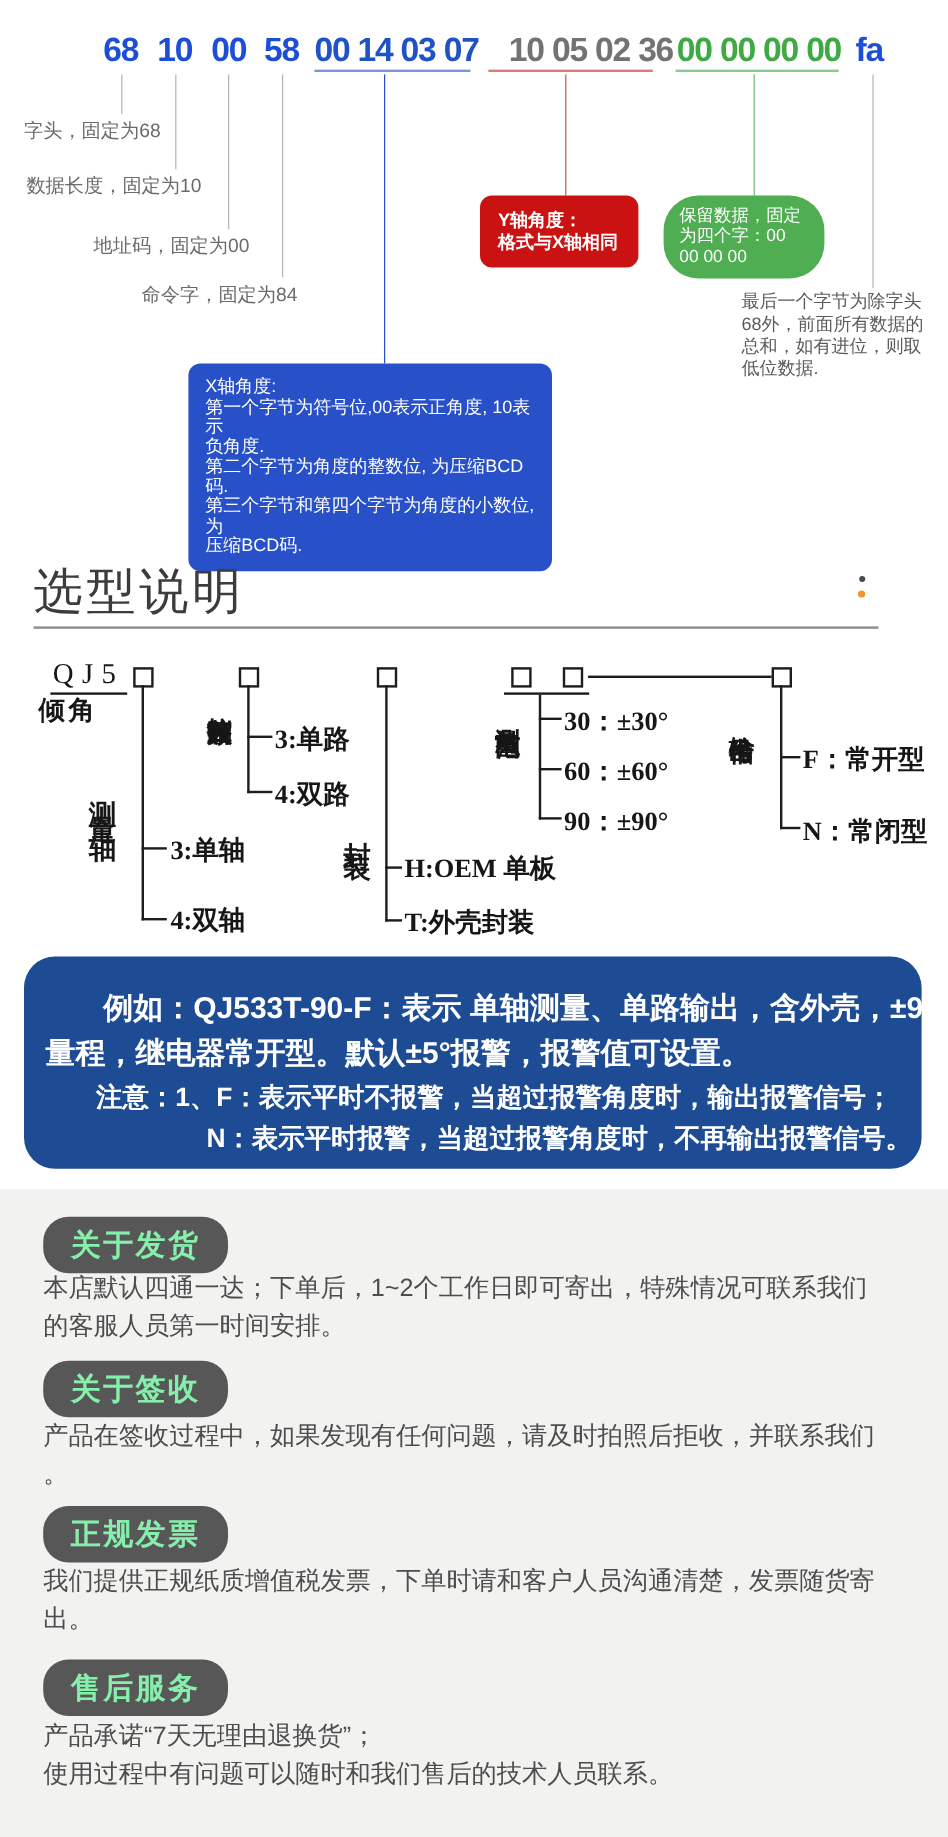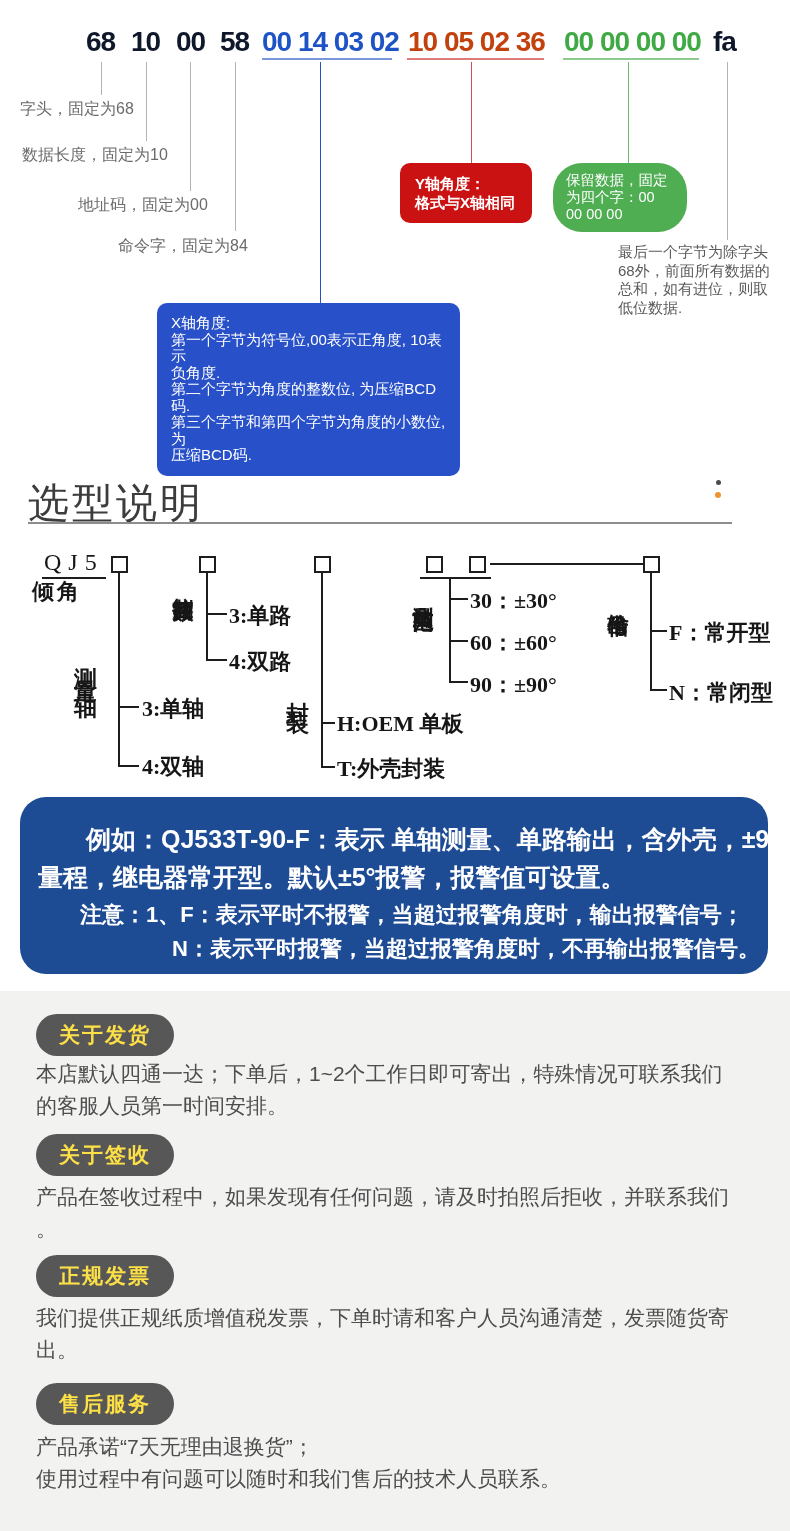--- a/index.html
+++ b/index.html
@@ -1,24 +1,24 @@
 <!DOCTYPE html>
 <html><head>
 <meta charset="utf-8">
 <style>
   html,body{margin:0;padding:0;background:#ffffff;}
   body{font-family:"Liberation Sans","DejaVu Sans",sans-serif;}
   #page{position:relative;width:790px;height:1531px;background:#ffffff;overflow:hidden;margin:0 auto;}
   .abs{position:absolute;}
 
   
-  .hexbyte{font-size:28px;font-weight:bold;color:#0f172a;letter-spacing:-1px;white-space:nowrap;}
+  .hexbyte{font-size:28px;font-weight:bold;color:#1d4ed8;letter-spacing:-1px;white-space:nowrap;}
   .hexgroup{font-size:28px;font-weight:bold;letter-spacing:-1px;white-space:nowrap;}
   .hex-x{color:#1e53c5;}
-  .hex-y{color:#c2410c;}
+  .hex-y{color:#737373;margin-left:16px;}
   .hex-r{color:#3fa944;}
   .underl{height:2px;}
   .conn{width:1px;background:#b3b3b3;}
   .pk-label{font-size:16px;color:#6b6b6b;white-space:nowrap;}
   .note-box{border-radius:10px;color:#ffffff;}
   .bluebox{background:#2850c8;width:275px;padding:12px 14px;font-size:15px;line-height:16.5px;}
   .redbox{background:#cb1212;width:102px;padding:11px 15px;font-size:15px;line-height:19px;font-weight:bold;}
   .greenbox{background:#4fad52;width:108px;padding:9px 13px;font-size:14.5px;line-height:17px;}
   .chknote{width:176px;font-size:15px;line-height:18.5px;color:#5a5a5a;}
 
@@ -29,36 +29,36 @@
   .serif{font-family:"Liberation Serif","DejaVu Serif",serif;color:#161616;}
   .sq{width:13px;height:13px;border:2px solid #1d1d1d;background:#fff;}
   .tline{background:#1d1d1d;}
   .vlabel{writing-mode:vertical-rl;text-orientation:upright;font-weight:bold;white-space:nowrap;}
   .opt{font-size:22px;font-weight:bold;white-space:nowrap;}
   .exbox{background:#1d4b94;border-radius:26px;color:#fff;}
   .exline{position:absolute;font-weight:bold;white-space:nowrap;}
 
   
   .svc{background:#f2f2f1;}
-  .badge{display:inline-block;background:#575757;color:#fde047;font-size:21px;font-weight:bold;
+  .badge{display:inline-block;background:#575757;color:#86efac;font-size:25px;font-weight:bold;
          letter-spacing:2px;padding:7px 23px;border-radius:21px;white-space:nowrap;}
   .svc-text{font-size:21px;color:#4d4d4d;line-height:32px;white-space:nowrap;}
 </style>
 </head>
 <body>
 
 <div id="page">
 
   <div class="abs" style="left:0;top:0;width:790px;height:445px;">
 
     <span class="abs hexbyte" style="left:86px;top:26px;">68</span>
     <span class="abs hexbyte" style="left:131px;top:26px;">10</span>
     <span class="abs hexbyte" style="left:176px;top:26px;">00</span>
     <span class="abs hexbyte" style="left:220px;top:26px;">58</span>
-    <span class="abs hexgroup hex-x" style="left:262px;top:26px;">00 14 03 02</span>
+    <span class="abs hexgroup hex-x" style="left:262px;top:26px;">00 14 03 07</span>
     <span class="abs hexgroup hex-y" style="left:408px;top:26px;">10 05 02 36</span>
     <span class="abs hexgroup hex-r" style="left:564px;top:26px;">00 00 00 00</span>
     <span class="abs hexbyte" style="left:713px;top:26px;">fa</span>
 
     <div class="abs underl" style="left:262px;top:58px;width:130px;background:#7b97d9;"></div>
     <div class="abs underl" style="left:407px;top:58px;width:137px;background:#dd7a7a;"></div>
     <div class="abs underl" style="left:563px;top:58px;width:136px;background:#8ecb8e;"></div>
 
     <div class="abs conn" style="left:101px;top:62px;height:33px;"></div>
     <div class="abs conn" style="left:146px;top:62px;height:79px;"></div>
@@ -75,21 +75,21 @@
     <div class="abs pk-label" style="left:118px;top:236px;">命令字，固定为84</div>
 
     <div class="abs note-box bluebox" style="left:157px;top:303px;">X轴角度:<br>第一个字节为符号位,00表示正角度, 10表示<br>负角度.<br>第二个字节为角度的整数位, 为压缩BCD码.<br>第三个字节和第四个字节为角度的小数位,为<br>压缩BCD码.</div>
     <div class="abs note-box redbox" style="left:400px;top:163px;">Y轴角度：<br>格式与X轴相同</div>
     <div class="abs note-box greenbox" style="left:553px;top:163px;border-radius:29px;">保留数据，固定<br>为四个字：00<br>00 00 00</div>
     <div class="abs chknote" style="left:618px;top:243px;">最后一个字节为除字头<br>68外，前面所有数据的<br>总和，如有进位，则取<br>低位数据.</div>
   </div>
 
   <div class="abs" style="left:0;top:445px;width:790px;height:546px;">
 
-    <div class="abs sec-title" style="left:28px;top:31px;">选型说明</div>
+    <div class="abs sec-title" style="left:28px;top:21px;">选型说明</div>
     <div class="abs dot" style="left:716px;top:35px;width:5px;height:5px;background:#4a4a4a;"></div>
     <div class="abs dot" style="left:715px;top:47px;width:6px;height:6px;background:#ef9432;"></div>
     <div class="abs hr" style="left:28px;top:77px;width:704px;"></div>
 
     <div class="abs" style="left:0;top:95px;width:790px;height:250px;">
 
       <div class="abs serif" style="left:42px;top:9px;font-size:24px;font-weight:normal;letter-spacing:7px;border-bottom:2px solid #1d1d1d;padding:0 2px 1px 2px;">QJ5</div>
       <div class="abs serif" style="left:32px;top:37px;font-size:22px;font-weight:bold;letter-spacing:3px;text-align:right;">倾角</div>
 
       <div class="abs sq" style="left:111px;top:16px;"></div>

